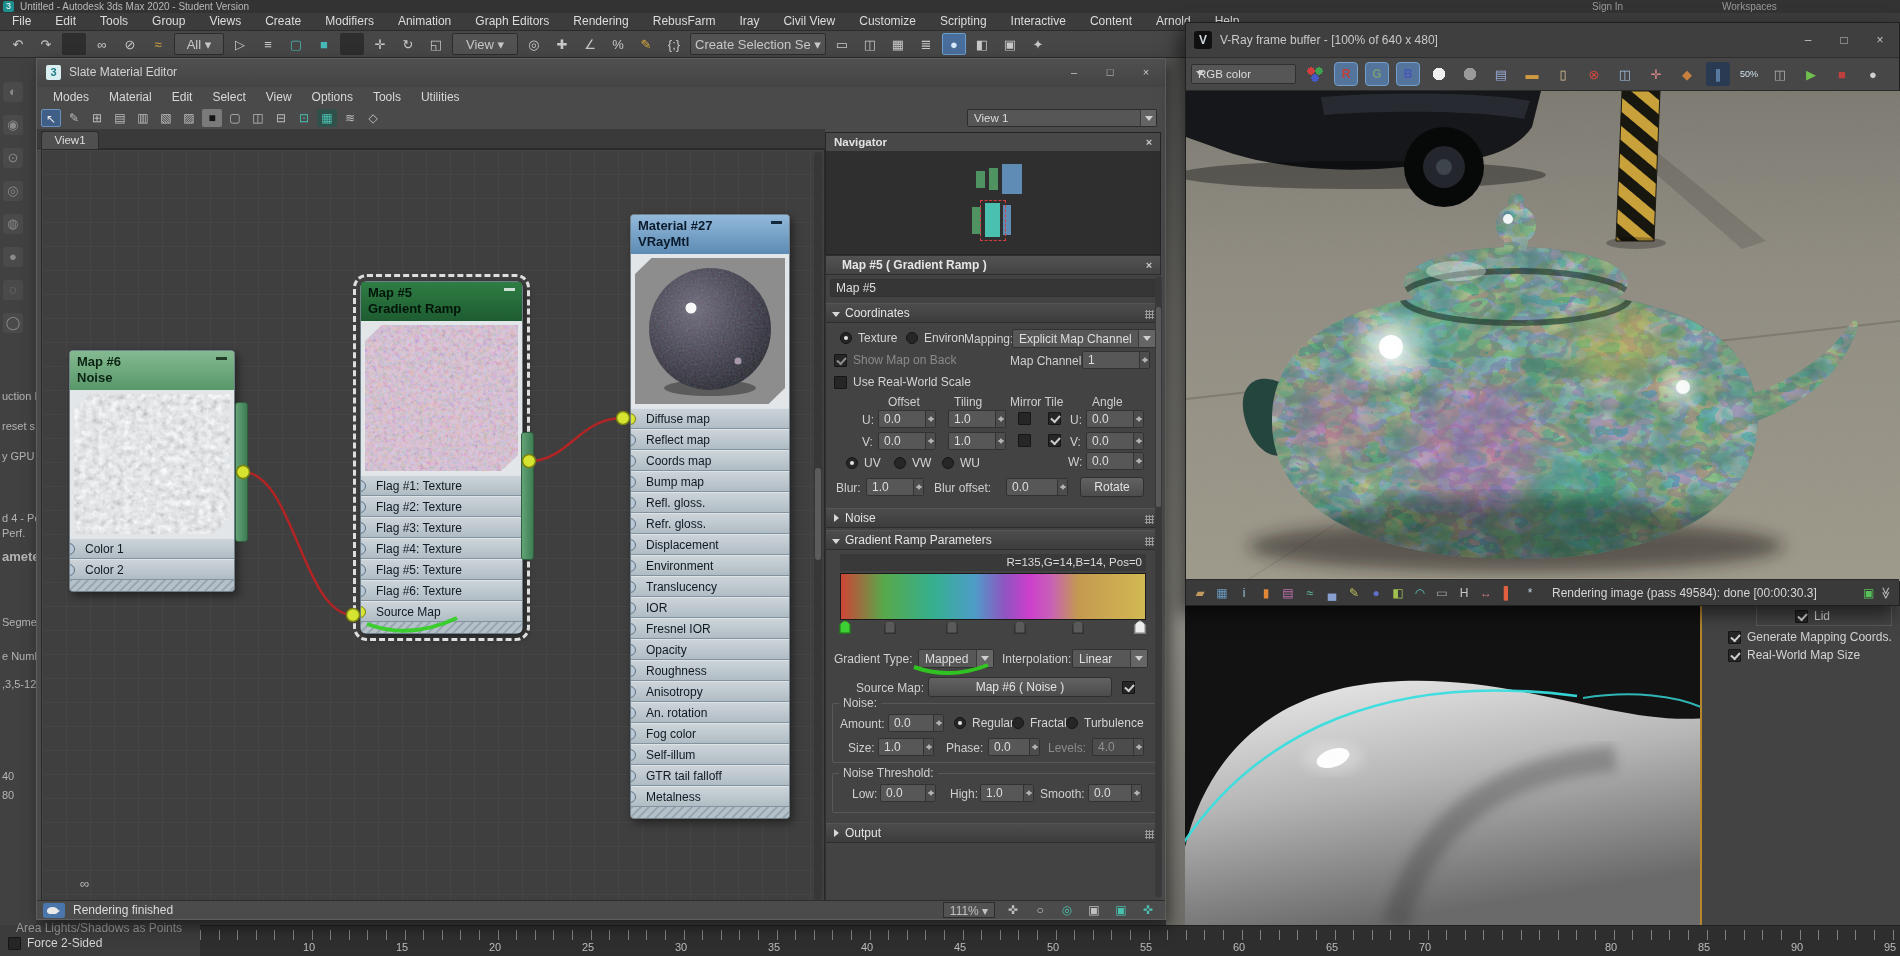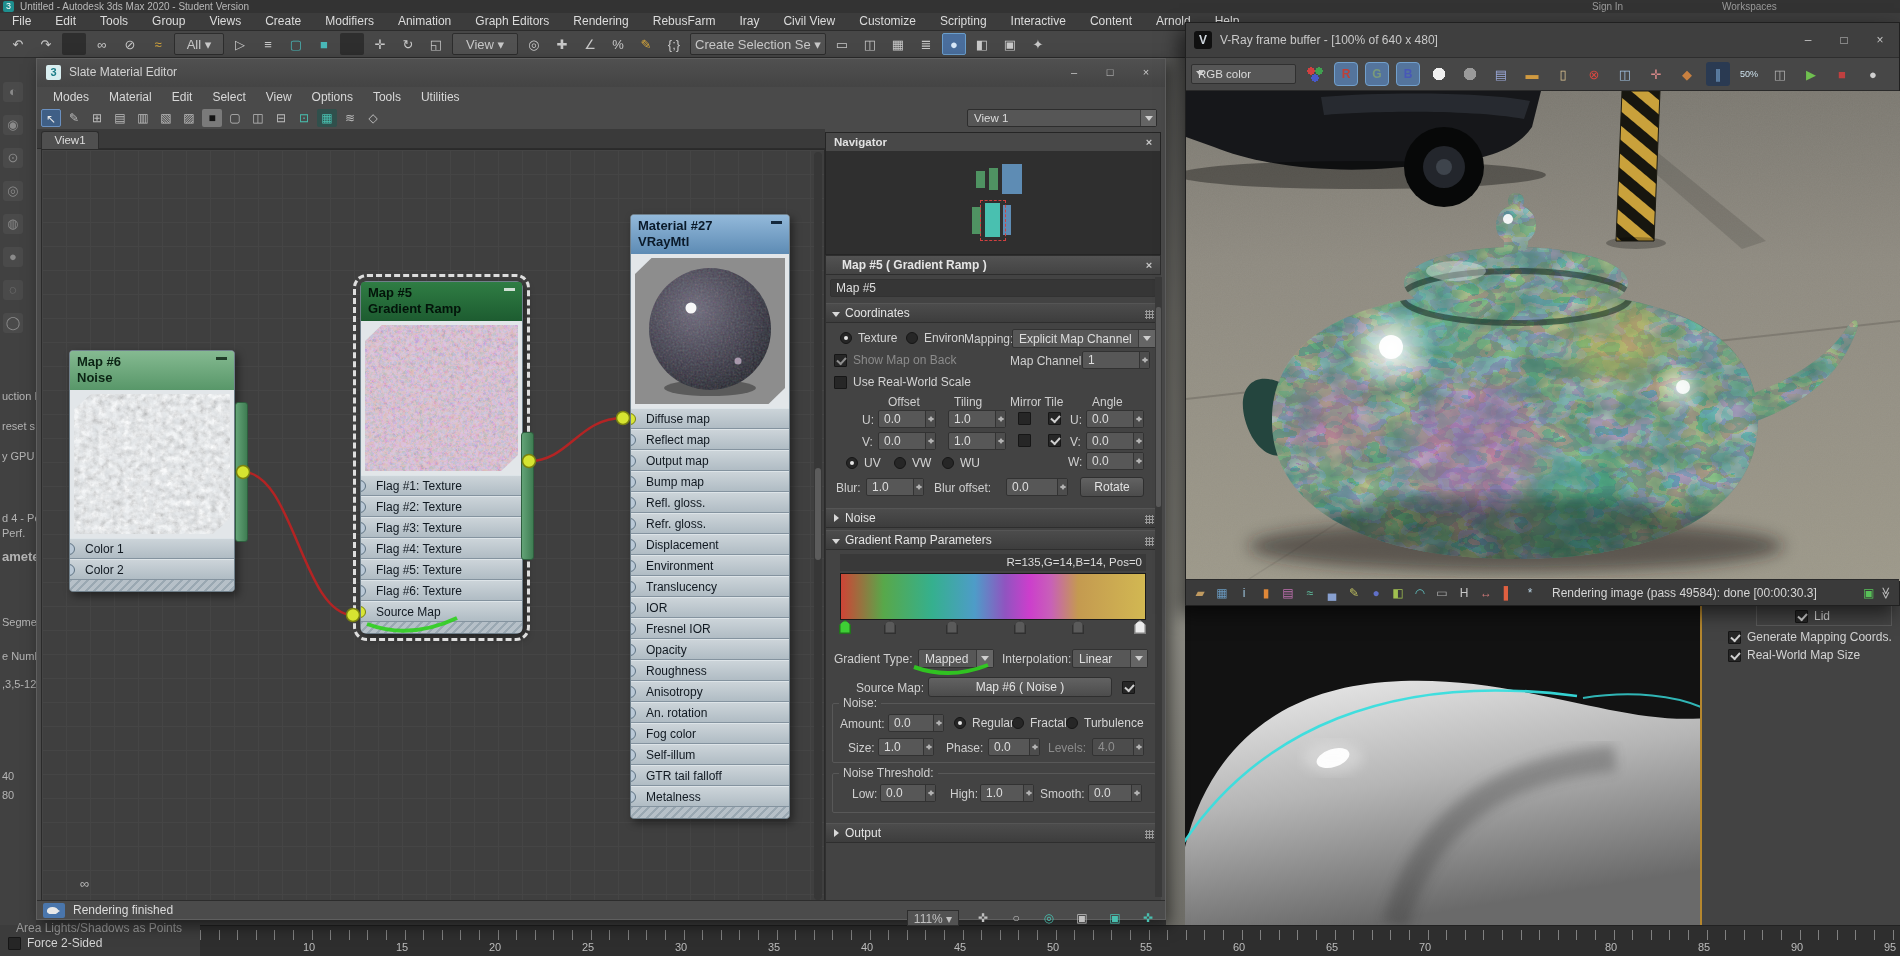--- a/index.html
+++ b/index.html
@@ -102,21 +102,21 @@
 #ginfo{position:absolute;background:#393939;font-size:11.5px;color:#dcdcdc;text-align:right;padding-right:4px;line-height:17px}
 #flags{position:absolute}
 #flags .fl{position:absolute;top:0;width:12px;height:14px;clip-path:polygon(50% 0,100% 38%,100% 100%,0 100%,0 38%);box-shadow:inset 0 0 0 1.5px rgba(0,0,0,.45)}
 #psb{position:absolute;left:1118px;top:218px;width:7px;height:620px;background:#3a3a3a;z-index:3}
 #psb .th{position:absolute;left:1px;top:30px;width:5px;height:200px;background:#5a5a5a;border-radius:2px}
 #sstatus{position:absolute;left:0;bottom:0;width:1128px;height:19px;background:#4b4b4b;border-top:1px solid #2d2d2d}
 #sstatus .tp{position:absolute;left:6px;top:2px;width:22px;height:15px;background:#4a76ac;border-radius:2px}
 #sstatus .tp::after{content:"";position:absolute;left:4px;top:4px;width:11px;height:7px;background:#e8e8e8;border-radius:50% 50% 40% 40%}
 #sstatus .tp::before{content:"";position:absolute;right:2px;top:5px;border:3px solid transparent;border-left:5px solid #e8e8e8}
 #sstatus .txt{position:absolute;left:36px;top:2px;font-size:12px;color:#dcdcdc}
-#sstatus .zc{position:absolute;right:8px;top:9px;display:flex;gap:15px;align-items:flex-end}
+#sstatus .zc{position:absolute;right:8px;top:1px;display:flex;gap:9px;align-items:flex-end}
 #sstatus .zc .ti{min-width:18px;height:16px;font-size:12px;color:#c0c0c0;text-align:center;line-height:16px;white-space:nowrap}
 
 #vfb{position:absolute;left:1185px;top:22px;width:715px;height:584px;background:#3f3f3f;border:1px solid #202020;box-shadow:-6px 8px 18px rgba(0,0,0,.55);z-index:40}
 #vfb .vtitle{position:absolute;left:0;top:0;width:100%;height:35px;background:#3f3f3f;border-bottom:1px solid #2e2e2e}
 #vfb .vtitle .lg{position:absolute;left:8px;top:8px;width:18px;height:18px;background:#101010;border-radius:3px;color:#cfd6dd;font-weight:bold;font-size:12px;text-align:center;line-height:18px}
 #vfb .vtitle .tt{position:absolute;left:34px;top:10px;font-size:12px;color:#c9c9c9}
 #vfb .wb{position:absolute;top:6px;width:34px;height:22px;color:#c2c2c2;font-size:12px;text-align:center;line-height:22px}
 #vfbtools{position:absolute;left:0;top:35px;width:100%;height:33px;background:#474747;border-bottom:1px solid #2a2a2a;display:flex;align-items:center;gap:7px;padding-left:5px}
 #chdd{width:105px;height:20px;background:#565656;border:1px solid #303030;border-radius:2px;font-size:11.5px;color:#dcdcdc;line-height:18px;padding-left:6px;position:relative;flex:none}
 #vfbtools .sp24{width:24px;height:24px;border-radius:3px;display:flex;align-items:center;justify-content:center;font-size:13px;flex:none}
@@ -491,21 +491,21 @@
             <span>Diffuse map</span>
           </div>
 
           <div class="srow">
             <span class="sock" style="background: rgb(185, 200, 214); border-color: rgb(95, 115, 131);"></span>
             <span>Reflect map</span>
           </div>
 
           <div class="srow">
             <span class="sock" style="background: rgb(185, 200, 214); border-color: rgb(95, 115, 131);"></span>
-            <span>Output map</span>
+            <span>Coords map</span>
           </div>
 
           <div class="srow">
             <span class="sock" style="background: rgb(185, 200, 214); border-color: rgb(95, 115, 131);"></span>
             <span>Bump map</span>
           </div>
 
           <div class="srow">
             <span class="sock" style="background: rgb(185, 200, 214); border-color: rgb(95, 115, 131);"></span>
             <span>Refl. gloss.</span>

